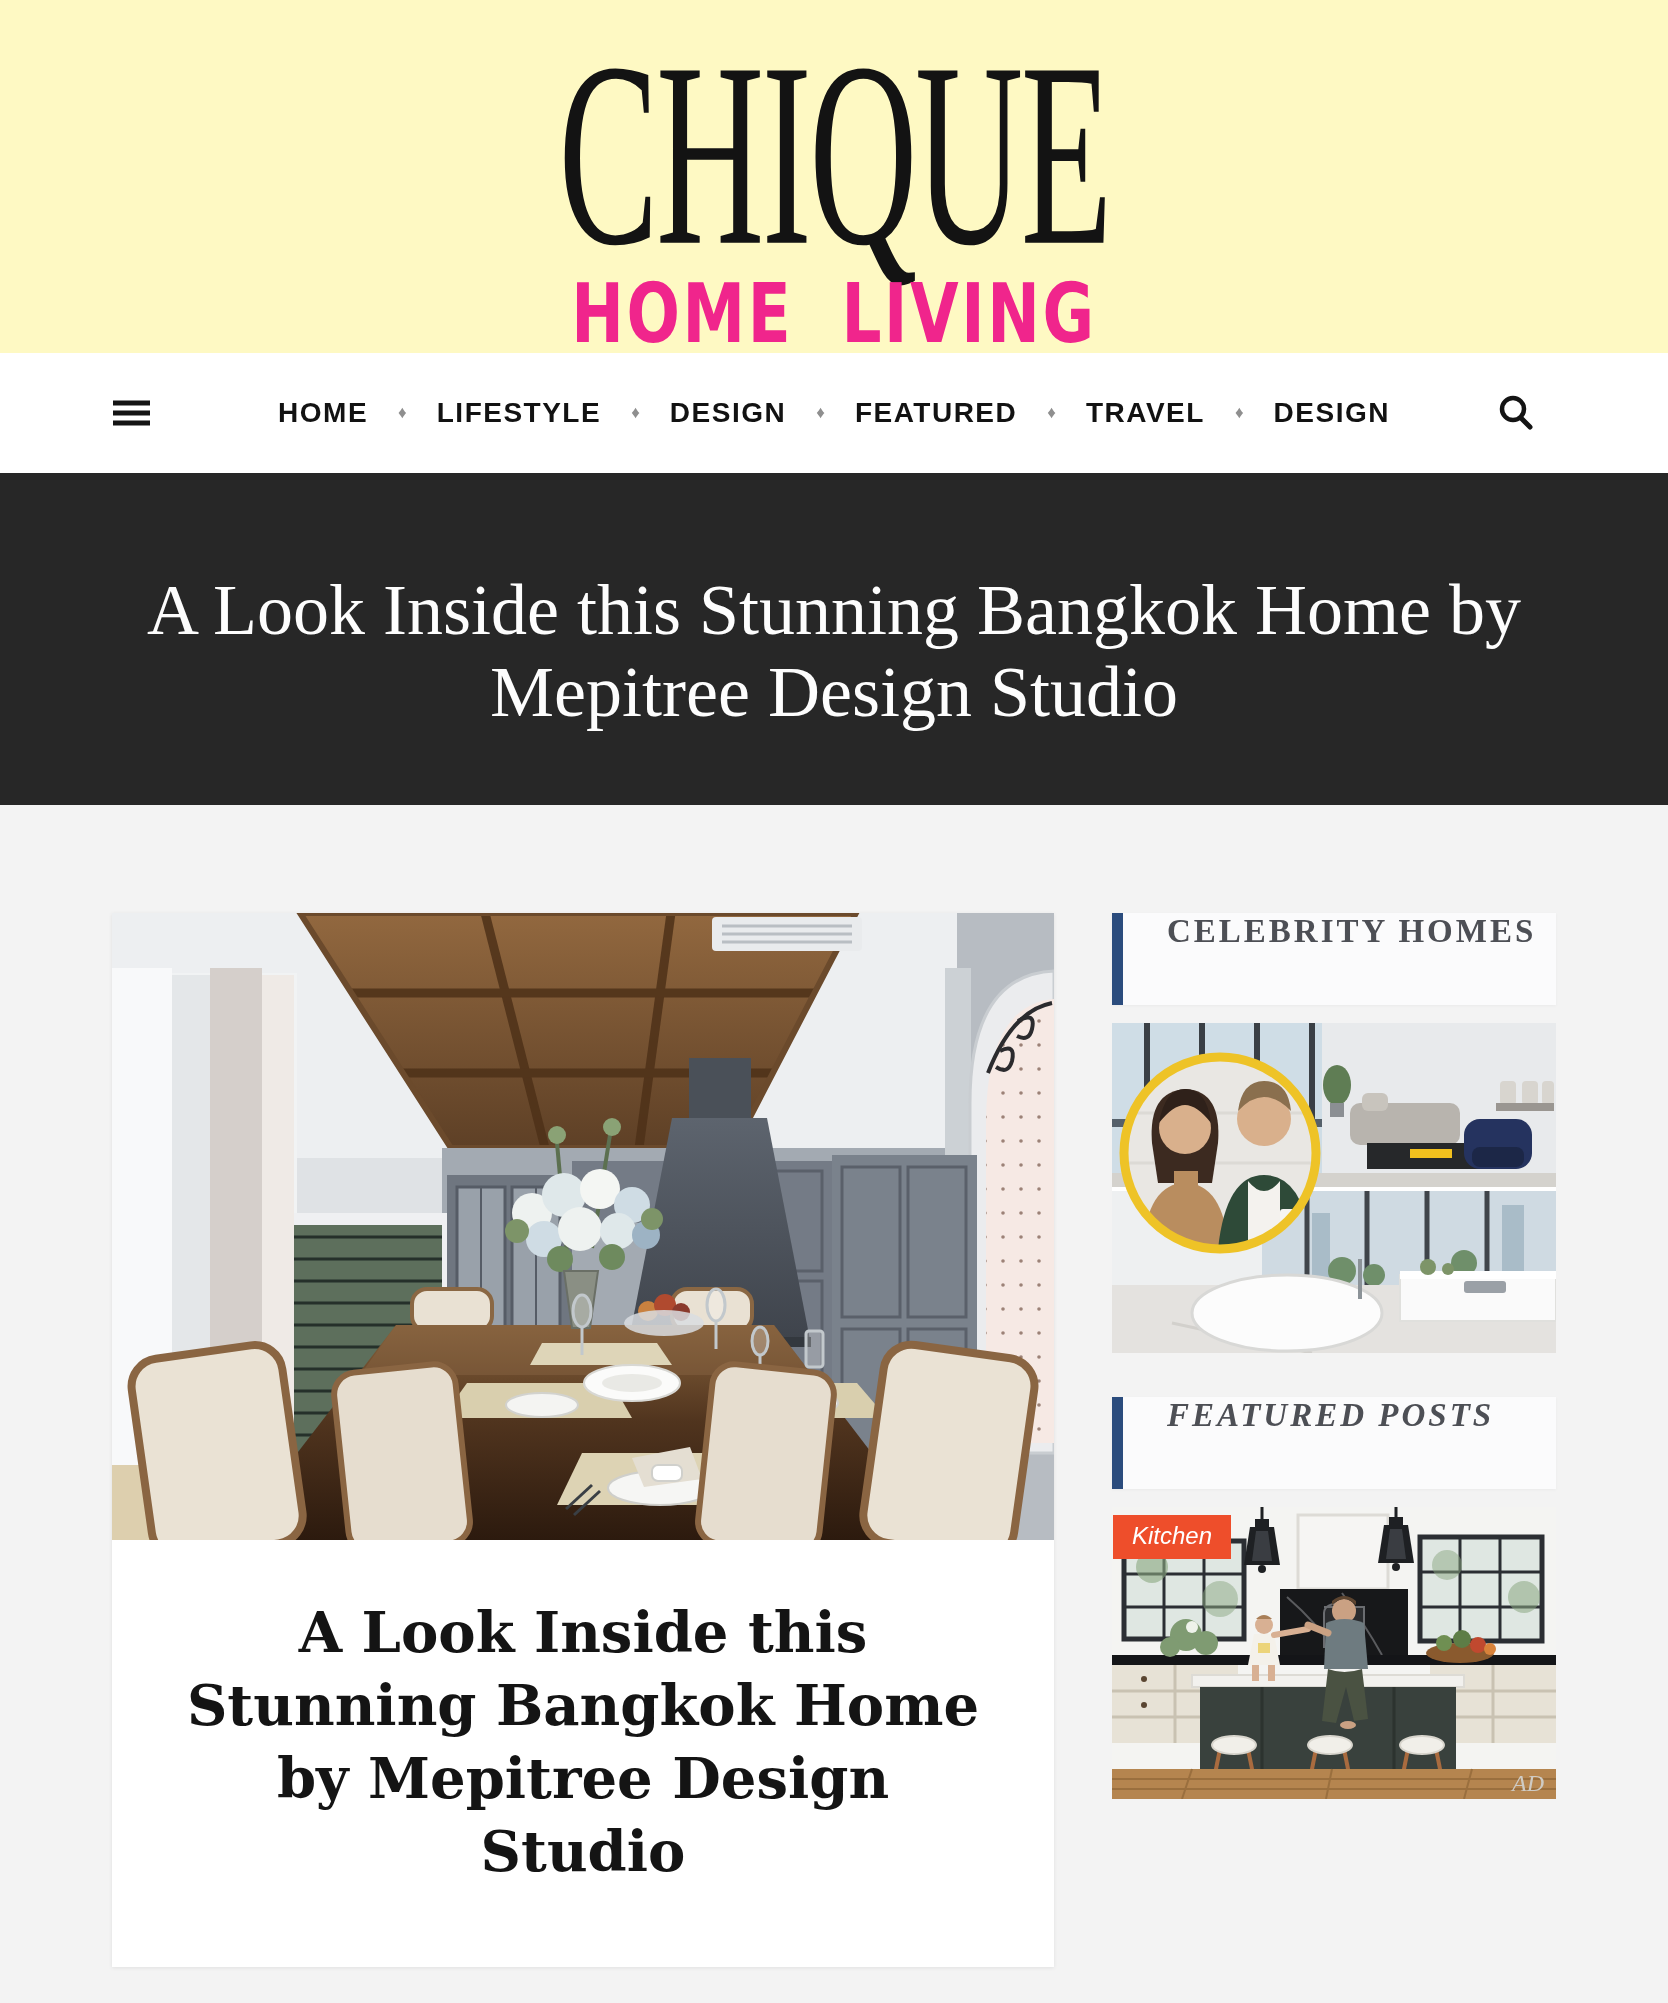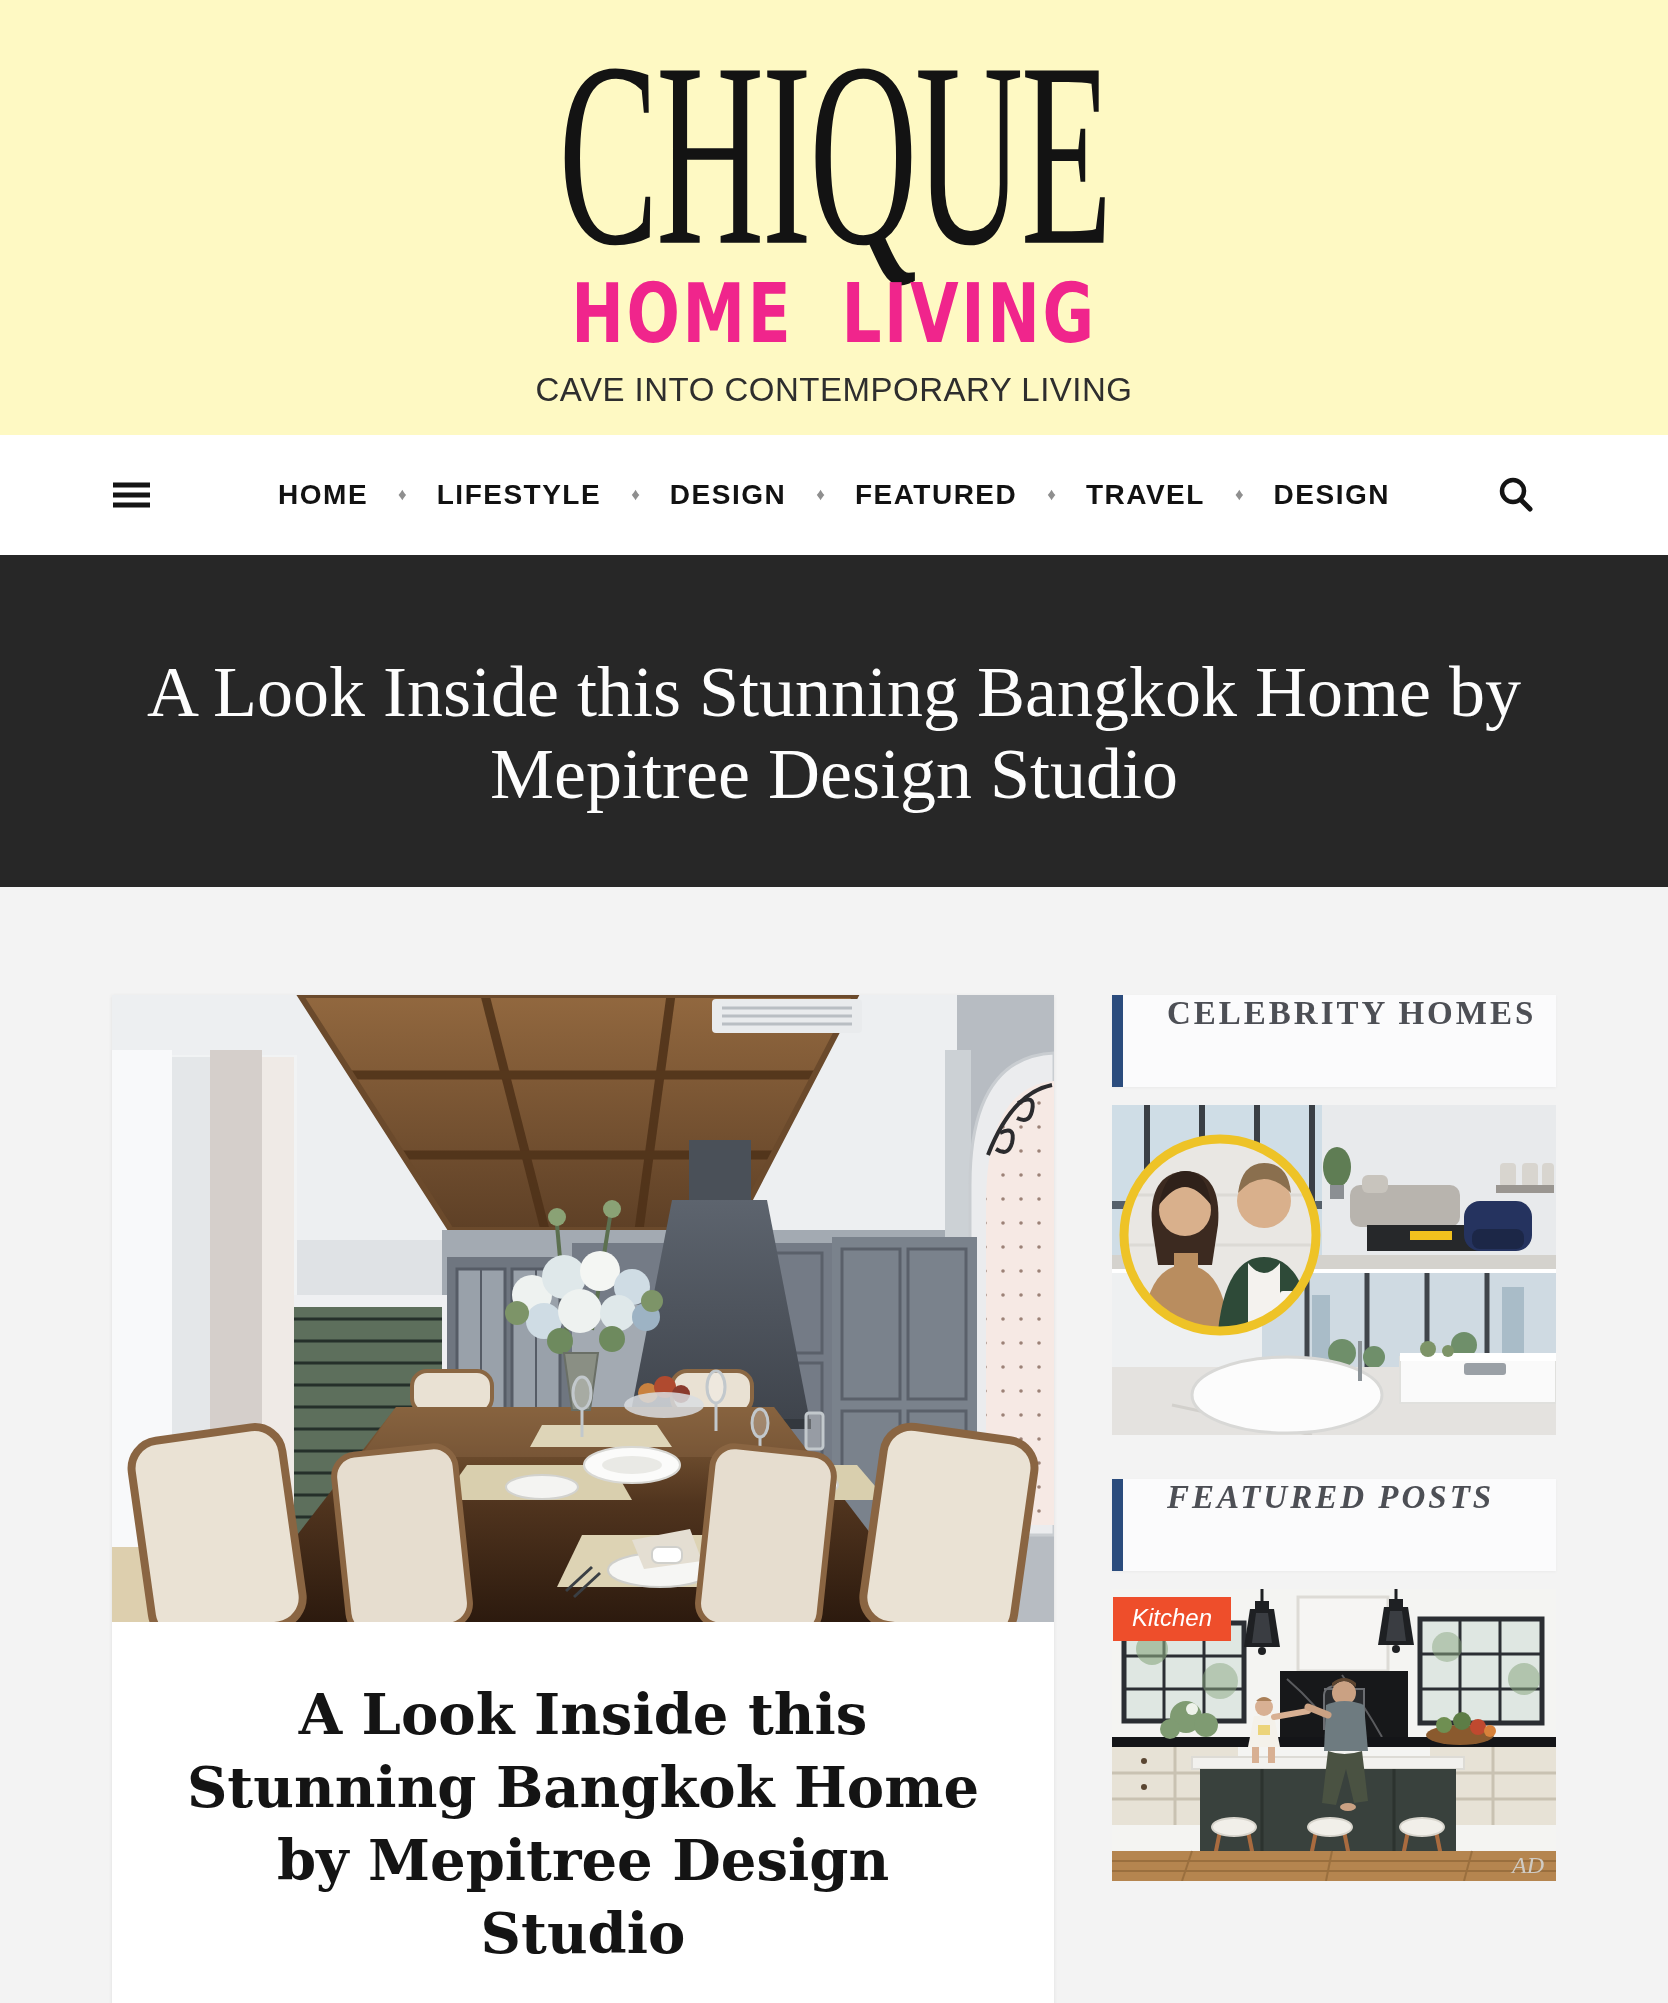--- a/index.html
+++ b/index.html
@@ -62,21 +62,20 @@
     color:#fff;font-size:24px;line-height:1;padding:9px 19px 11px;cursor:pointer;}
 </style>
 </head>
 <body>
 
 <header class="site-header">
   <a class="logo">
     <span class="logo-title">CHIQUE</span><br>
     <span class="logo-subtitle">HOME LIVING</span>
   </a>
-  <div class="tagline">CAVE INTO CONTEMPORARY LIVING</div>
 </header>
 
 <nav class="main-nav">
   <div class="hamburger">
     <div></div>
       <div></div>
       <div></div>
   </div>
   <div class="nav-list">
     <span class="nav-item">HOME</span>

